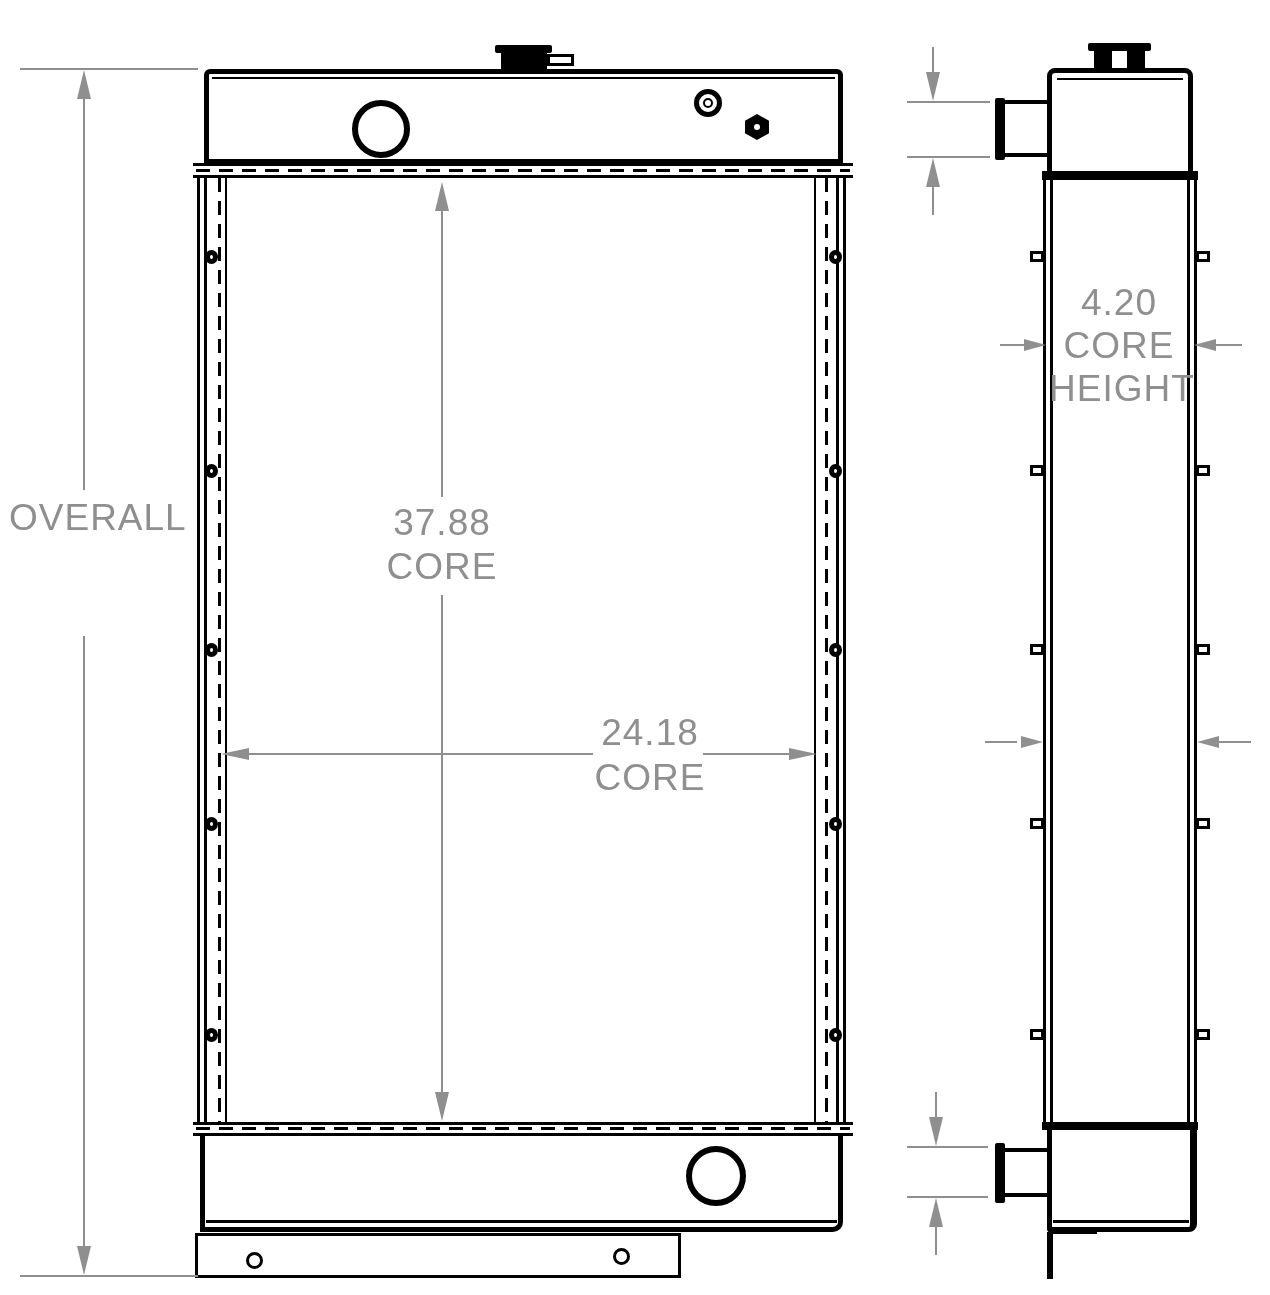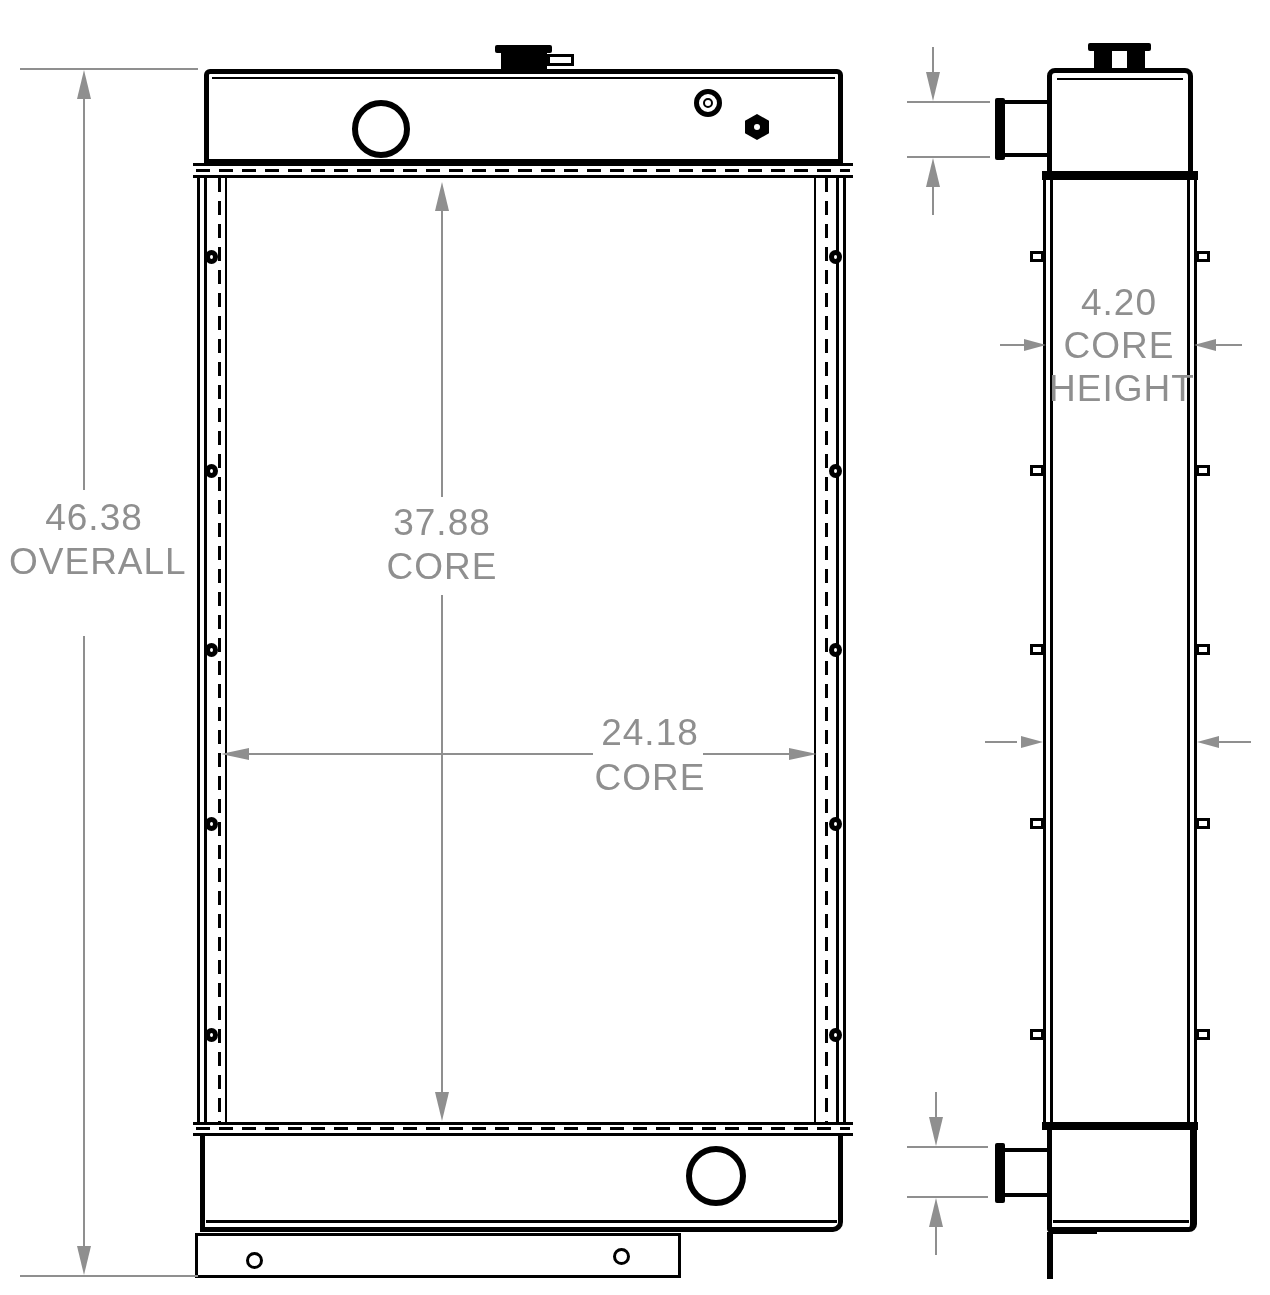--- a/index.html
+++ b/index.html
@@ -146,21 +146,20 @@
   </div>
 
   <div>
     <div class="g" style="left:20px;top:68px;width:178px;height:2px;"></div>
     <div class="g" style="left:20px;top:1275px;width:178px;height:2px;"></div>
     <div class="arr arr-up" style="left:77px;top:70px;"></div>
     <div class="g" style="left:83px;top:96px;width:2px;height:394px;"></div>
     <div class="g" style="left:83px;top:636px;width:2px;height:615px;"></div>
     <div class="arr arr-dn" style="left:77px;top:1246px;"></div>
     <div class="dimtxt" style="left:9px;top:496px;width:170px;">
-      <div>46.38</div>
       <div>OVERALL</div>
     </div>
   </div>
 
   <div>
     <div class="arr arr-up" style="left:435px;top:182px;"></div>
     <div class="g" style="left:441px;top:208px;width:2px;height:289px;"></div>
     <div class="g" style="left:441px;top:595px;width:2px;height:499px;"></div>
     <div class="arr arr-dn" style="left:435px;top:1092px;"></div>
     <div class="dimtxt" style="left:371px;top:501px;width:142px;">

